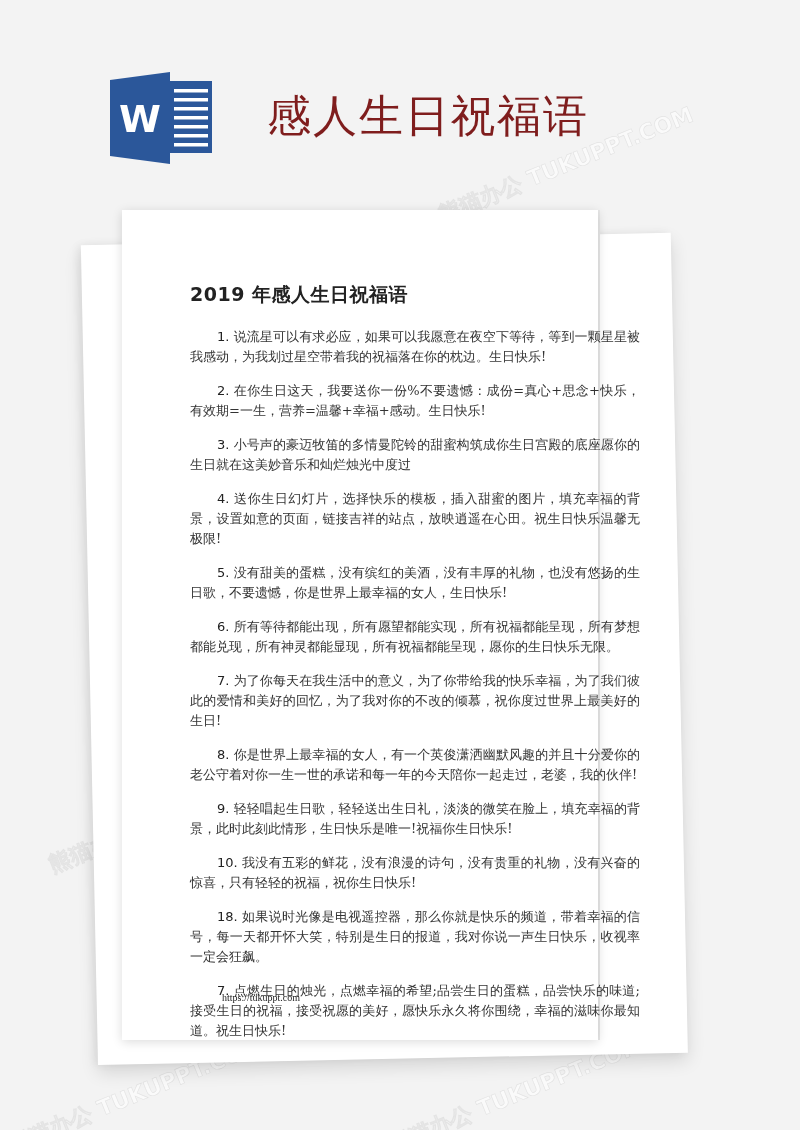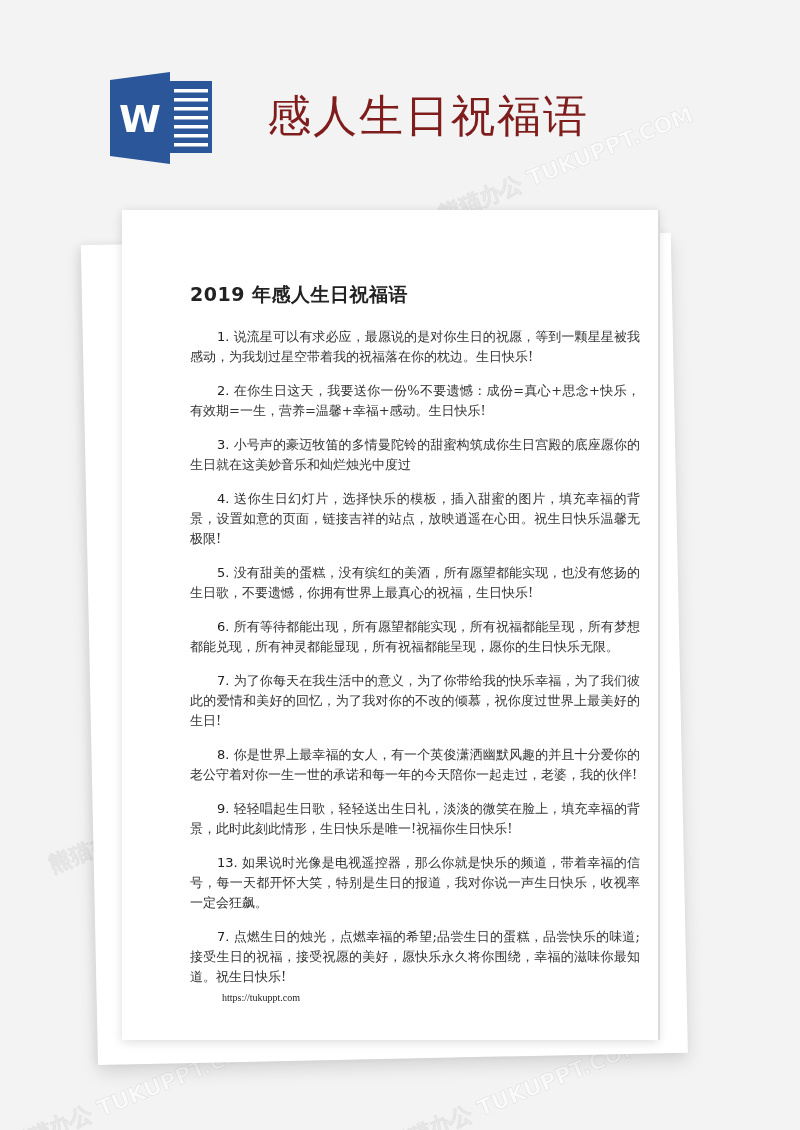--- a/index.html
+++ b/index.html
@@ -15,21 +15,21 @@
     font-family: Liberation Sans, sans-serif;
     font-size: 44px; color: #7f1d1d; letter-spacing: 2px; line-height: 56px;
   }
   .back-page {
     position: absolute; left: 98px; top: 245px; width: 590px; height: 820px;
     background: #ffffff;
     transform: rotate(-1.2deg); transform-origin: left bottom;
     box-shadow: 0 8px 18px rgba(0,0,0,0.12), -3px 0 8px rgba(0,0,0,0.06);
   }
   .page {
-    position: absolute; left: 122px; top: 210px; width: 536px; height: 830px;
+    position: absolute; left: 122px; top: 210px; width: 476px; height: 830px;
     background: #ffffff;
     box-shadow: 0 2px 10px rgba(0,0,0,0.14), 2px 0 0 #e8e8e8;
   }
   .doc-title {
     position: absolute; left: 68px; top: 72px;
     font-family: "DejaVu Sans", "Liberation Sans", sans-serif;
     font-size: 19px; font-weight: bold; color: #222; letter-spacing: 0.5px;
   }
   .doc-body { position: absolute; left: 68px; top: 117px; width: 450px; }
   .para {
@@ -71,26 +71,27 @@
 <div class="watermark" style="left:430px; top:150px;">熊猫办公 TUKUPPT.COM</div>
 <div class="watermark" style="left:40px; top:800px;">熊猫办公 TUKUPPT.COM</div>
 <div class="watermark" style="left:380px; top:1080px;">熊猫办公 TUKUPPT.COM</div>
 <div class="watermark" style="left:0px; top:1080px;">熊猫办公 TUKUPPT.COM</div>
 
 <div class="back-page"></div>
 
 <div class="page">
   <div class="doc-title">2019 年感人生日祝福语</div>
   <div class="doc-body">
-    <p class="para"><span class="num">1.</span><span> 说流星可以有求必应，最愿说的是对你生日的祝愿，等到一颗星星被我感动，为我划过星空带着我的祝福落在你的枕边。生日快乐!</span></p>
+    <p class="para"><span class="num">1.</span><span> 说流星可以有求必应，如果可以我愿意在夜空下等待，等到一颗星星被我感动，为我划过星空带着我的祝福落在你的枕边。生日快乐!</span></p>
     <p class="para"><span class="num">2.</span><span> 在你生日这天，我要送你一份%不要遗憾：成份=真心+思念+快乐，有效期=一生，营养=温馨+幸福+感动。生日快乐!</span></p>
     <p class="para"><span class="num">3.</span><span> 小号声的豪迈牧笛的多情曼陀铃的甜蜜构筑成你生日宫殿的底座愿你的生日就在这美妙音乐和灿烂烛光中度过</span></p>
     <p class="para"><span class="num">4.</span><span> 送你生日幻灯片，选择快乐的模板，插入甜蜜的图片，填充幸福的背景，设置如意的页面，链接吉祥的站点，放映逍遥在心田。祝生日快乐温馨无极限!</span></p>
-    <p class="para"><span class="num">5.</span><span> 没有甜美的蛋糕，没有缤红的美酒，所有愿望都能实现，也没有悠扬的生日歌，不要遗憾，你拥有世界上最真心的祝福，生日快乐!</span></p>
+    <p class="para"><span class="num">5.</span><span> 没有甜美的蛋糕，没有缤红的美酒，没有丰厚的礼物，也没有悠扬的生日歌，不要遗憾，你是世界上最幸福的女人，生日快乐!</span></p>
     <p class="para"><span class="num">6.</span><span> 所有等待都能出现，所有愿望都能实现，所有祝福都能呈现，所有梦想都能兑现，所有神灵都能显现，所有祝福都能呈现，愿你的生日快乐无限。</span></p>
     <p class="para"><span class="num">7.</span><span> 为了你每天在我生活中的意义，为了你带给我的快乐幸福，为了我们彼此的爱情和美好的回忆，为了我对你的不改的倾慕，祝你度过世界上最美好的生日!</span></p>
     <p class="para"><span class="num">8.</span><span> 你是世界上最幸福的女人，有一个英俊潇洒幽默风趣的并且十分爱你的老公守着对你一生一世的承诺和每一年的今天陪你一起走过，老婆，我的伙伴!</span></p>
     <p class="para"><span class="num">9.</span><span> 轻轻唱起生日歌，轻轻送出生日礼，淡淡的微笑在脸上，填充幸福的背景，此时此刻此情形，生日快乐是唯一!祝福你生日快乐!</span></p>
-    <p class="para"><span class="num">13.</span><span> 如果说时光像是电视遥控器，那么你就是快乐的频道，带着幸福的信号，每一天都开怀大笑，特别是生日的报道，我对你说一声生日快乐，收视率一定会狂飙。</span></p>
+    <p class="para"><span class="num">10.</span><span> 我没有五彩的鲜花，没有浪漫的诗句，没有贵重的礼物，没有兴奋的惊喜，只有轻轻的祝福，祝你生日快乐!</span></p>
+    <p class="para"><span class="num">18.</span><span> 如果说时光像是电视遥控器，那么你就是快乐的频道，带着幸福的信号，每一天都开怀大笑，特别是生日的报道，我对你说一声生日快乐，收视率一定会狂飙。</span></p>
     <p class="para"><span class="num">7.</span><span> 点燃生日的烛光，点燃幸福的希望;品尝生日的蛋糕，品尝快乐的味道;接受生日的祝福，接受祝愿的美好，愿快乐永久将你围绕，幸福的滋味你最知道。祝生日快乐!</span></p>
   </div>
   <div class="footer-link">https://tukuppt.com</div>
 </div>
 
 </body></html>

